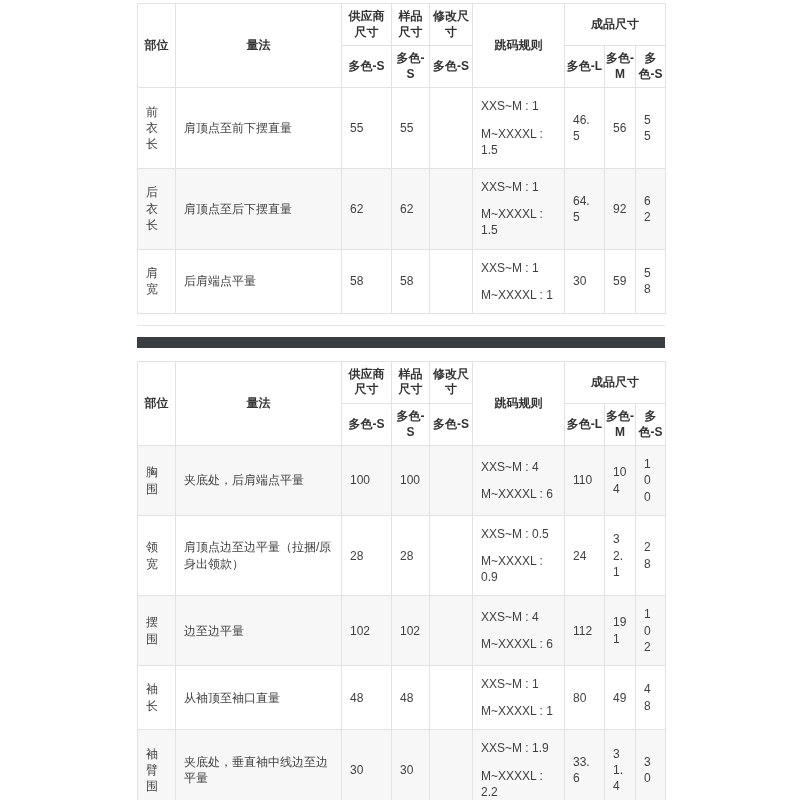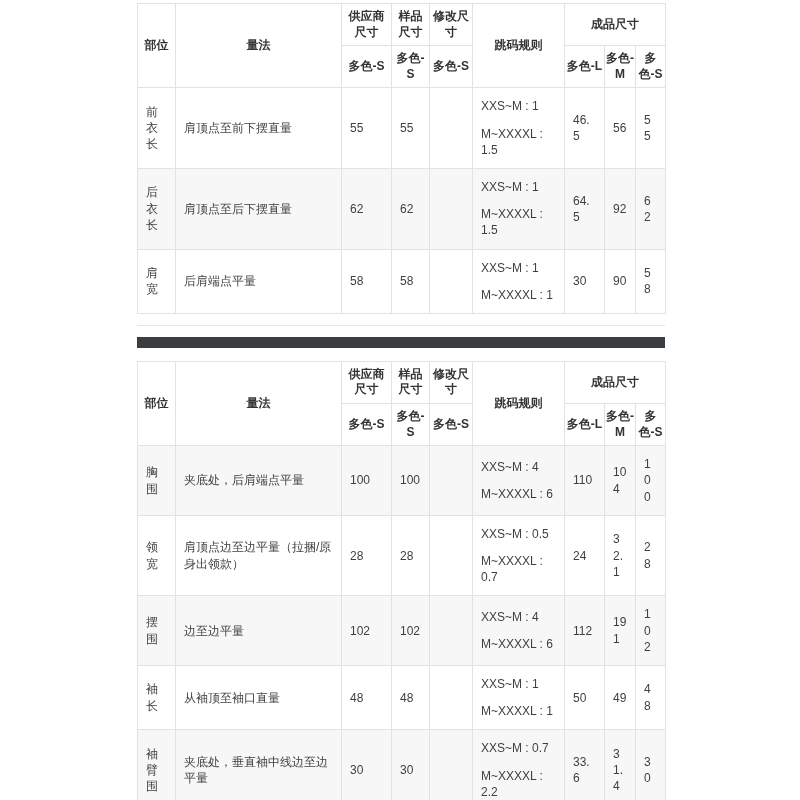--- a/index.html
+++ b/index.html
@@ -138,21 +138,21 @@
             <td class="part-cell">肩宽</td>
             <td>后肩端点平量</td>
             <td>58</td>
             <td>58</td>
             <td></td>
             <td class="grading-cell">
               <div class="grade-line">XXS~M : 1</div>
               <div class="grade-line">M~XXXXL : 1</div>
             </td>
             <td>30</td>
-            <td>90</td>
+            <td>59</td>
             <td>58</td>
           </tr>
         </tbody>
     </table>
   </section>
 
   <div class="rule"></div>
   <div class="bar"></div>
 
   <section id="section-2" class="tbl-wrap">
@@ -203,21 +203,21 @@
             <td>100</td>
           </tr>
           <tr>
             <td class="part-cell">领宽</td>
             <td>肩顶点边至边平量（拉捆/原身出领款）</td>
             <td>28</td>
             <td>28</td>
             <td></td>
             <td class="grading-cell">
               <div class="grade-line">XXS~M : 0.5</div>
-              <div class="grade-line">M~XXXXL : 0.7</div>
+              <div class="grade-line">M~XXXXL : 0.9</div>
             </td>
             <td>24</td>
             <td>32.1</td>
             <td>28</td>
           </tr>
           <tr class="shaded">
             <td class="part-cell">摆围</td>
             <td>边至边平量</td>
             <td>102</td>
             <td>102</td>
@@ -233,32 +233,32 @@
           <tr>
             <td class="part-cell">袖长</td>
             <td>从袖顶至袖口直量</td>
             <td>48</td>
             <td>48</td>
             <td></td>
             <td class="grading-cell">
               <div class="grade-line">XXS~M : 1</div>
               <div class="grade-line">M~XXXXL : 1</div>
             </td>
-            <td>50</td>
+            <td>80</td>
             <td>49</td>
             <td>48</td>
           </tr>
           <tr class="shaded">
             <td class="part-cell">袖臂围</td>
             <td>夹底处，垂直袖中线边至边平量</td>
             <td>30</td>
             <td>30</td>
             <td></td>
             <td class="grading-cell">
-              <div class="grade-line">XXS~M : 0.7</div>
+              <div class="grade-line">XXS~M : 1.9</div>
               <div class="grade-line">M~XXXXL : 2.2</div>
             </td>
             <td>33.6</td>
             <td>31.4</td>
             <td>30</td>
           </tr>
         </tbody>
     </table>
   </section>
 

